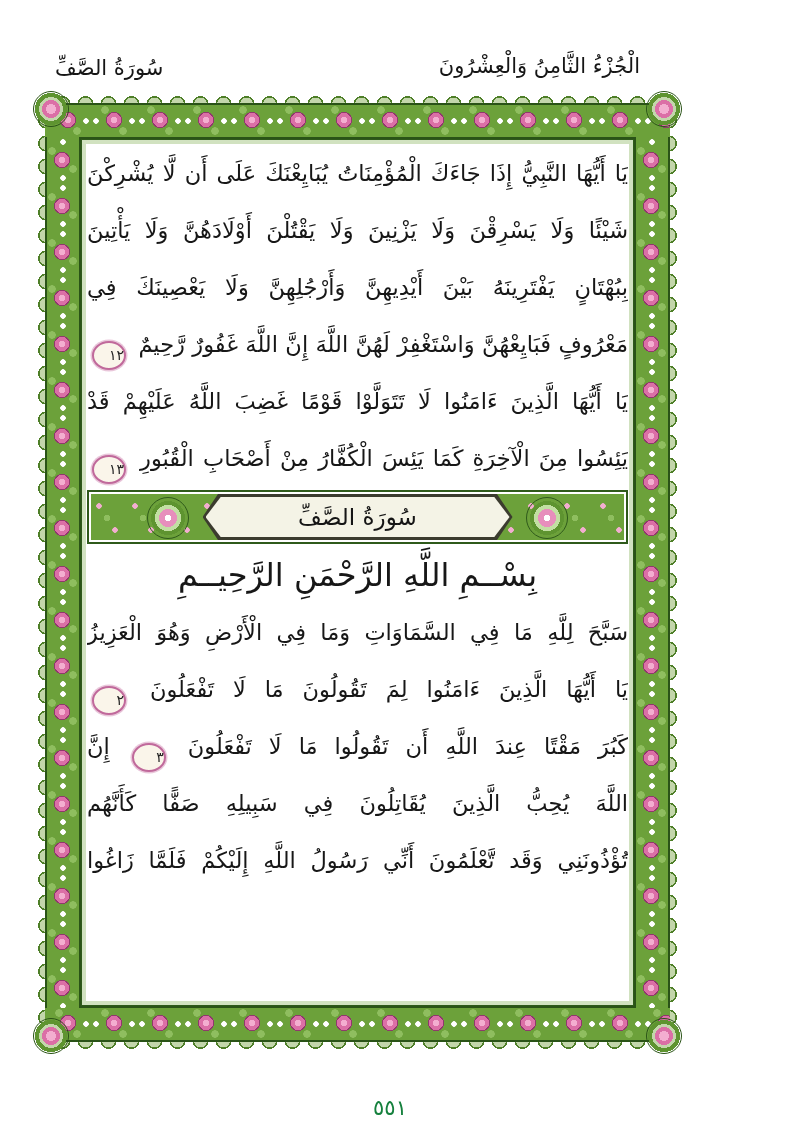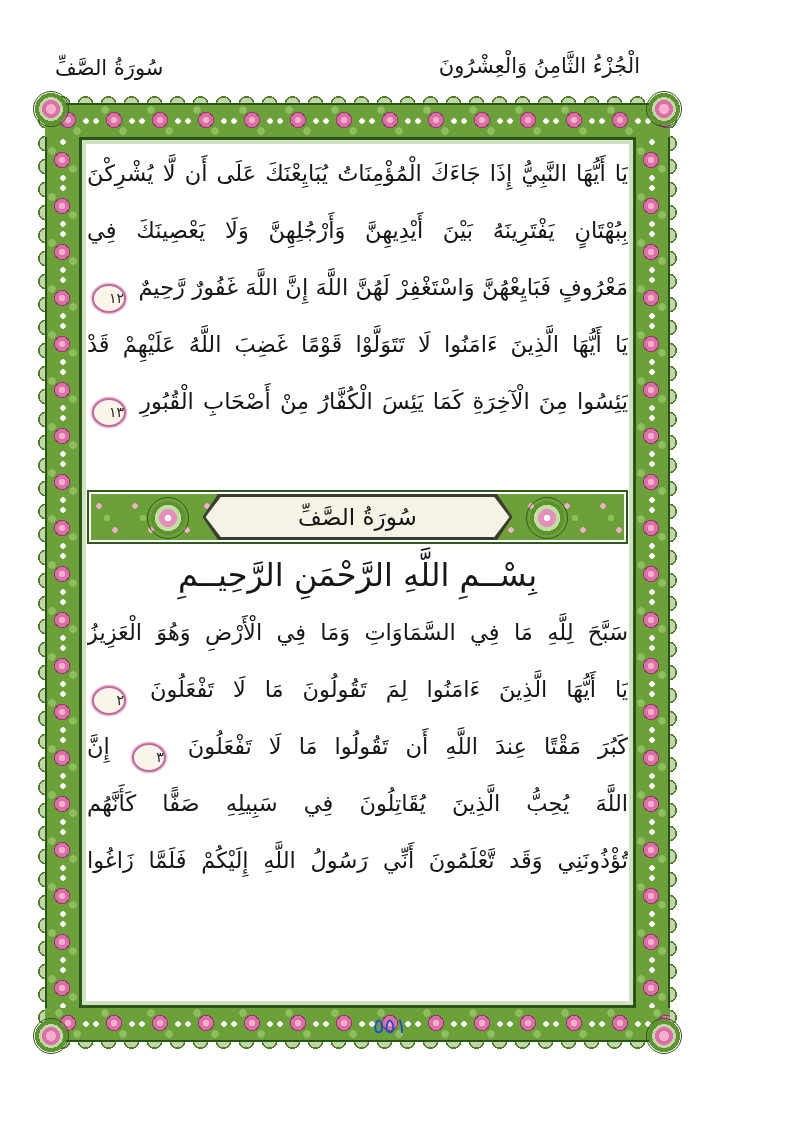--- a/index.html
+++ b/index.html
@@ -92,22 +92,22 @@
     background:#3B3B2E;clip-path:polygon(5% 0,95% 0,100% 50%,95% 100%,5% 100%,0 50%);
     display:flex;align-items:center;justify-content:center;}
   .cart-inner{width:304px;height:40px;background:#F4F3E6;
     clip-path:polygon(5% 0,95% 0,100% 50%,95% 100%,5% 100%,0 50%);
     display:flex;align-items:center;justify-content:center;}
   .surah-title{font-size:23px;direction:rtl;color:#151515;}
 
   .bismillah{position:absolute;left:0;right:0;top:407px;height:54px;line-height:54px;
     text-align:center;font-size:32px;direction:rtl;color:#171717;}
 
-  .pagenum{position:absolute;left:390px;top:1014px;transform:translateX(-50%);
-    font-size:21px;letter-spacing:3px;direction:rtl;color:#1d4ed8;font-family:Liberation Serif, serif;}
+  .pagenum{position:absolute;left:390px;top:1096px;transform:translateX(-50%);
+    font-size:21px;letter-spacing:3px;direction:rtl;color:#15803d;}
 </style>
 </head>
 <body>
 
 <div class="page">
 
   <div class="hdr hdr-left">سُورَةُ الصَّفِّ</div>
   <div class="hdr hdr-right">الْجُزْءُ الثَّامِنُ وَالْعِشْرُونَ</div>
 
   <div class="frame">
@@ -124,20 +124,21 @@
     <div class="corner corner-tl"></div>
     <div class="corner corner-tr"></div>
     <div class="corner corner-bl"></div>
     <div class="corner corner-br"></div>
 
     <div class="innerline"></div>
 
     <div class="content">
       <div id="lines-top">
           <div class="qline"><span>يَا أَيُّهَا النَّبِيُّ إِذَا جَاءَكَ الْمُؤْمِنَاتُ يُبَايِعْنَكَ عَلَى أَن لَّا يُشْرِكْنَ بِاللَّهِ</span></div>
+          <div class="qline"><span>شَيْئًا وَلَا يَسْرِقْنَ وَلَا يَزْنِينَ وَلَا يَقْتُلْنَ أَوْلَادَهُنَّ وَلَا يَأْتِينَ</span></div>
           <div class="qline"><span>بِبُهْتَانٍ يَفْتَرِينَهُ بَيْنَ أَيْدِيهِنَّ وَأَرْجُلِهِنَّ وَلَا يَعْصِينَكَ فِي</span></div>
           <div class="qline"><span>مَعْرُوفٍ فَبَايِعْهُنَّ وَاسْتَغْفِرْ لَهُنَّ اللَّهَ إِنَّ اللَّهَ غَفُورٌ رَّحِيمٌ</span> <span class="ayah">١٢</span></div>
           <div class="qline"><span>يَا أَيُّهَا الَّذِينَ ءَامَنُوا لَا تَتَوَلَّوْا قَوْمًا غَضِبَ اللَّهُ عَلَيْهِمْ قَدْ</span></div>
           <div class="qline"><span>يَئِسُوا مِنَ الْآخِرَةِ كَمَا يَئِسَ الْكُفَّارُ مِنْ أَصْحَابِ الْقُبُورِ</span> <span class="ayah">١٣</span></div>
         </div>
 
       <div class="surah-band">
         <div class="rosette rosette-left"></div>
         <div class="rosette rosette-right"></div>
         <div class="cart-outer">

